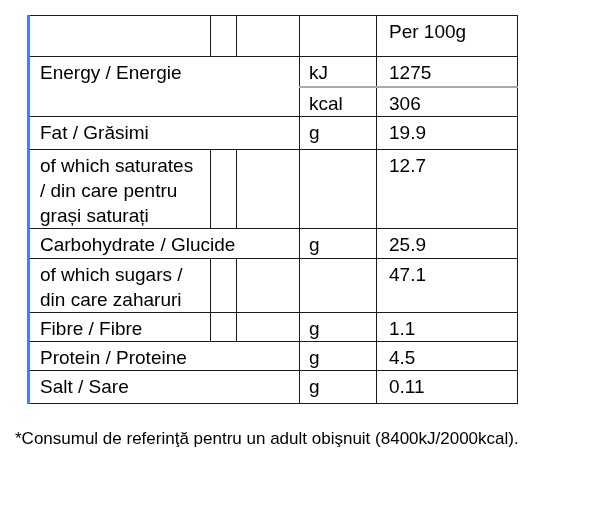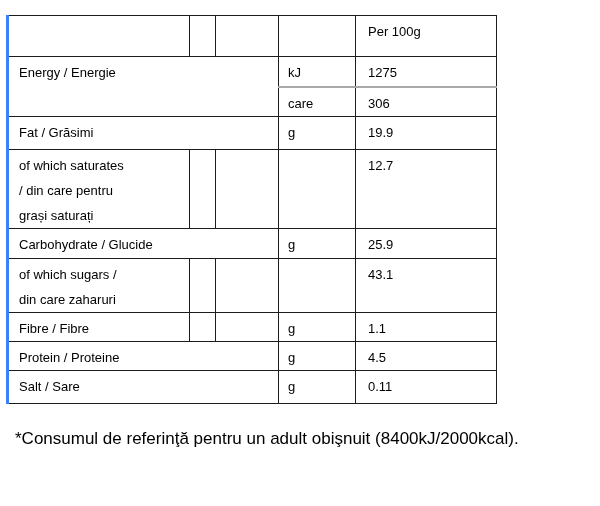--- a/index.html
+++ b/index.html
@@ -12,26 +12,26 @@
     width: 600px;
     height: 506px;
     background: #ffffff;
     font-family: "Liberation Sans", sans-serif;
     color: #000000;
     overflow: hidden;
   }
 
   table.nutrition {
     position: absolute;
-    left: 6px;
+    left: 27px;
     top: 15px;
     width: 489px;
     border-collapse: collapse;
     table-layout: fixed;
-    font-size: 13px;
+    font-size: 19px;
   }
   table.nutrition td {
     border: 1.5px solid #1c1c1c;
     vertical-align: top;
     padding: 3px 2px 0 10px;
     line-height: 25px;
     overflow: hidden;
     white-space: nowrap;
   }
   
@@ -94,21 +94,21 @@
       <td class="val">Per 100g</td>
     </tr>
 
     <tr class="r-kj">
       <td class="first" colspan="3" rowspan="2">Energy / Energie</td>
       <td class="unit gray-b">kJ</td>
       <td class="val gray-b">1275</td>
     </tr>
 
     <tr class="r-kcal">
-      <td class="unit">care</td>
+      <td class="unit">kcal</td>
       <td class="val">306</td>
     </tr>
 
     <tr class="r-fat">
       <td class="first" colspan="3">Fat / Grăsimi</td>
       <td class="unit">g</td>
       <td class="val">19.9</td>
     </tr>
 
     <tr class="r-sat">
@@ -130,21 +130,21 @@
     </tr>
 
     <tr class="r-sugars">
       <td class="first">
         <span class="lbl-line">of which sugars /</span>
         <span class="lbl-line">din care zaharuri</span>
       </td>
       <td></td>
       <td></td>
       <td class="unit"></td>
-      <td class="val">43.1</td>
+      <td class="val">47.1</td>
     </tr>
 
     <tr class="r-fibre">
       <td class="first">Fibre / Fibre</td>
       <td></td>
       <td></td>
       <td class="unit">g</td>
       <td class="val">1.1</td>
     </tr>
 

